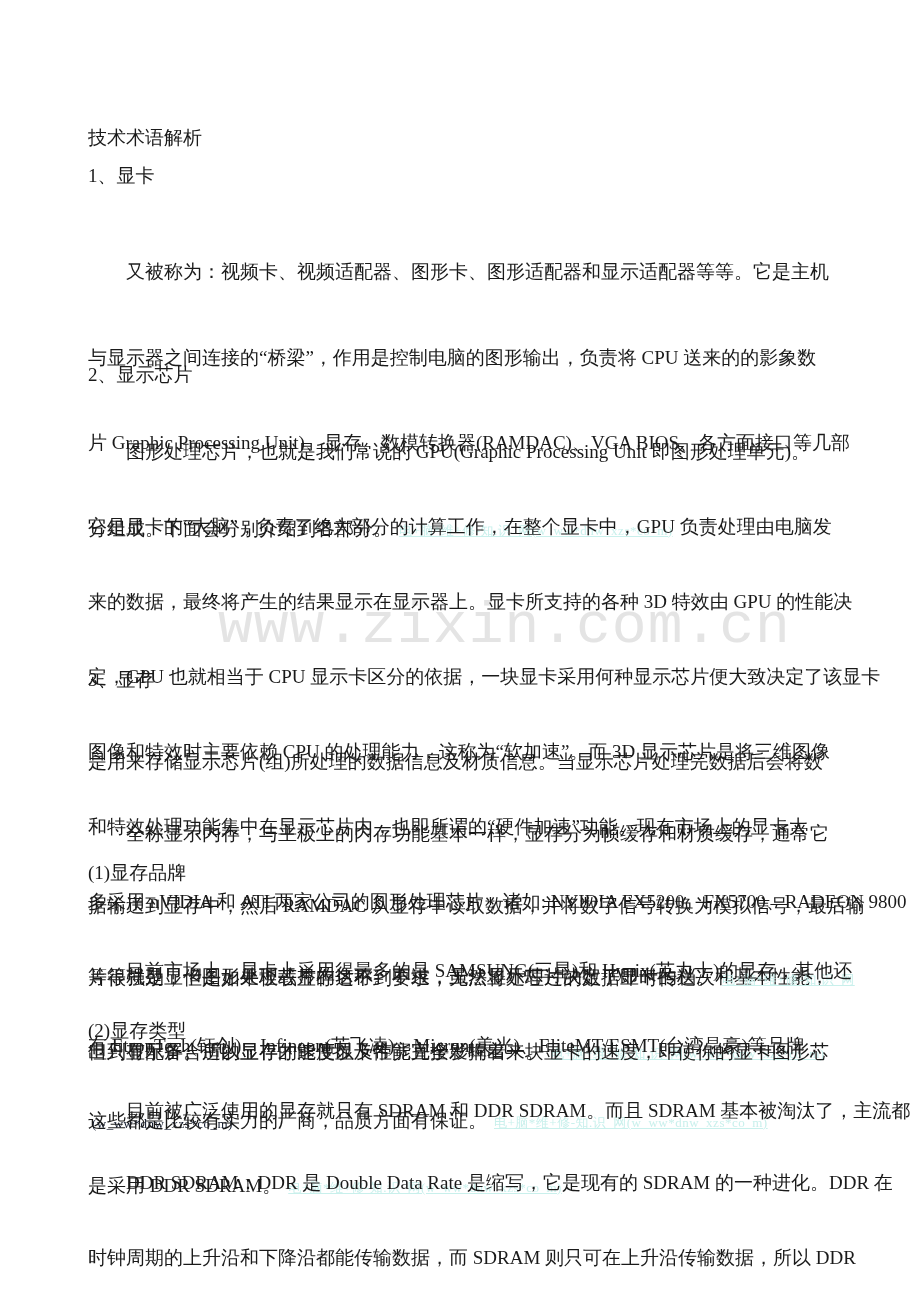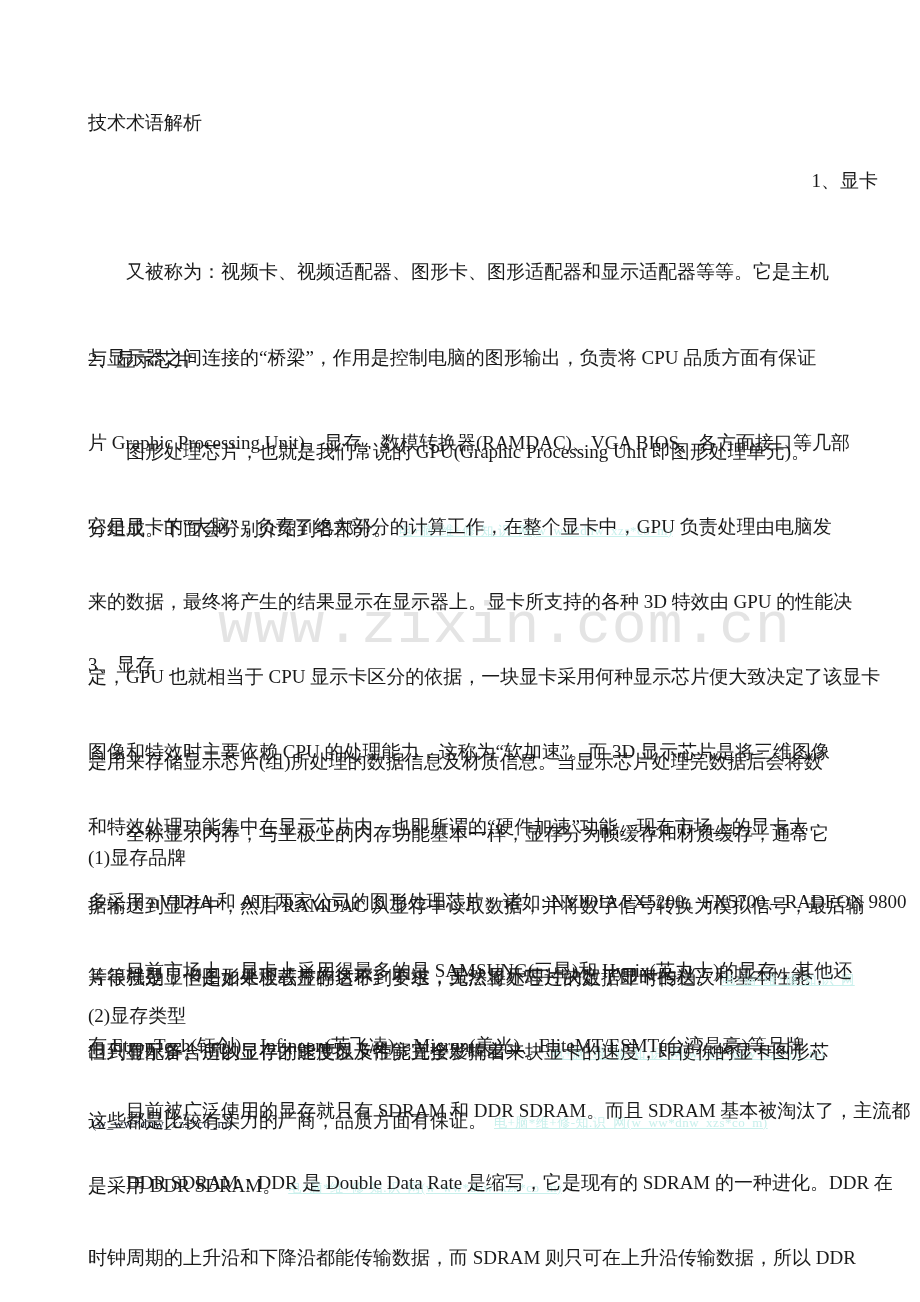--- a/index.html
+++ b/index.html
@@ -16,21 +16,21 @@
     left:88px;
     width:790px;
     font-size:19px;
     white-space:pre;
     z-index:1;
   }
   .ln { display:block; }
   .lh285 { line-height:28.5px; }
   .lh25  { line-height:25px; }
   .lh24  { line-height:24px; }
-  .heading { line-height:25px; }
+  .heading { line-height:25px;margin-top:15px; }
   .wm-inline {
     font-size:13px;
     color:#c9f0ec;
     margin-left:7px;
     letter-spacing:0.5px;
     text-decoration:underline;
   }
   .wm-ownline {
     font-size:13px;
     color:#0f172a;
@@ -52,25 +52,25 @@
 </style>
 </head>
 <body>
 
 <div class="page">
 
   <div class="wm-large">www.zixin.com.cn</div>
 
   <div class="block heading" style="top:110px;">技术术语解析</div>
 
-  <div class="block heading" style="top:168px;text-align:right;">1、显卡</div>
+  <div class="block heading" style="top:148px;">1、显卡</div>
 
   <div class="block lh285" style="top:201px;">
     <span class="ln">　　又被称为：视频卡、视频适配器、图形卡、图形适配器和显示适配器等等。它是主机</span>
-    <span class="ln">与显示器之间连接的“桥梁”，作用是控制电脑的图形输出，负责将 CPU 品质方面有保证</span>
+    <span class="ln">与显示器之间连接的“桥梁”，作用是控制电脑的图形输出，负责将 CPU 送来的的影象数</span>
     <span class="ln">片 Graphic Processing Unit)、显存、数模转换器(RAMDAC)、VGA BIOS、各方面接口等几部</span>
     <span class="ln"><span>分组成。下面会分别介绍到各部分。</span><span class="wm-inline">电+脑*维+修-知.识_网(w_ww*dnw_xzs*co_m)</span></span>
   </div>
 
   <div class="block heading" style="top:347px;">2、显示芯片</div>
 
   <div class="block lh25" style="top:389px;">
     <span class="ln">　　图形处理芯片，也就是我们常说的 GPU(Graphic Processing Unit 即图形处理单元)。</span>
     <span class="ln">它是显卡的“大脑”，负责了绝大部分的计算工作，在整个显卡中，GPU 负责处理由电脑发</span>
     <span class="ln">来的数据，最终将产生的结果显示在显示器上。显卡所支持的各种 3D 特效由 GPU 的性能决</span>

